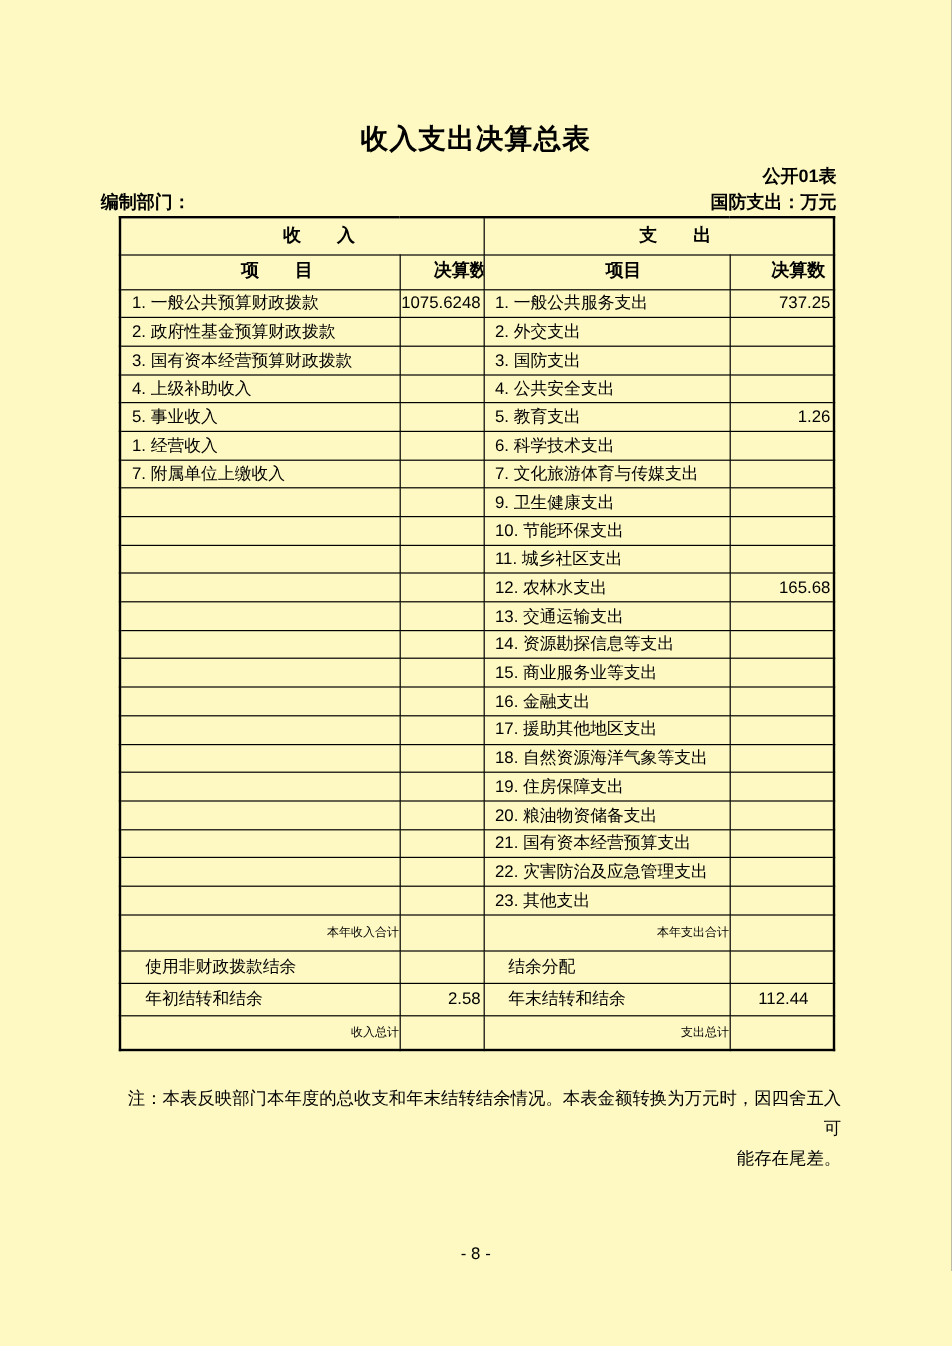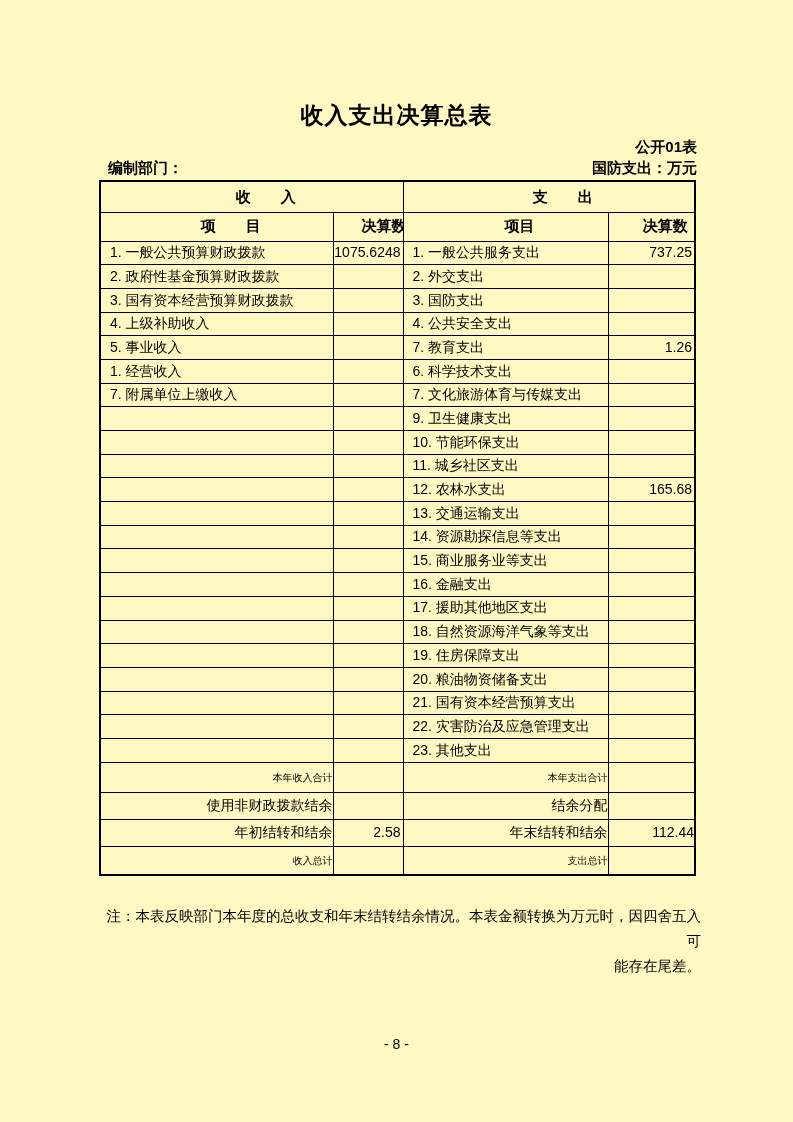--- a/index.html
+++ b/index.html
@@ -17,21 +17,21 @@
     text-align: center;
     font-size: 23px; font-weight: bold;
     letter-spacing: 1px;
   }
   .form-code {
     position: absolute; top: 138px; left: 100px; right: 96px;
     text-align: right;
     font-size: 15px; font-weight: bold;
   }
   .meta-row {
-    position: absolute; top: 159px; left: 108px; right: 96px;
+    position: absolute; top: 159px; left: 84px; right: 96px;
     display: flex; justify-content: space-between;
     font-size: 15px; font-weight: bold;
   }
   table.main {
     position: absolute; top: 180px; left: 99px;
     width: 597px;
     border-collapse: collapse;
     table-layout: fixed;
     font-size: 14px;
   }
@@ -46,22 +46,22 @@
   tr.hdr1 { height: 31px; }
   tr.hdr2 { height: 29px; }
   tr.hdr1 th, tr.hdr2 th { text-align: center; font-weight: bold; font-size: 15px; padding-left: 28px; }
   tr.data-row { height: 23.7px; }
   td.c-item { text-align: left; padding-left: 9px; }
   td.c-val  { text-align: right; padding-right: 2px; }
   tr.sum-row { height: 30px; }
   tr.sub-row { height: 27px; }
   tr.total-row { height: 29px; }
   td.c-center-bold { text-align: right; font-weight: bold; font-size: 10px; }
-  td.c-label-left { text-align: right; padding-left: 9px; }
-  td.c-val-bold-left { text-align: right; font-weight: bold; padding-left: 3px; }
+  td.c-label-left { text-align: left; padding-left: 20px; }
+  td.c-val-bold-left { text-align: center; font-weight: bold; padding-left: 3px; }
   .note {
     position: absolute; top: 904px; left: 100px; width: 601px;
     font-size: 14.5px; line-height: 25px;
     white-space: pre-line;
     text-align: right;
   }
   .page-number {
     position: absolute; top: 1036px; left: 0; right: 0;
     text-align: center; font-size: 14px;
   }
@@ -119,21 +119,21 @@
         </tr>
         <tr class="data-row">
           <td class="c-item">4. 上级补助收入</td>
           <td class="c-val"></td>
           <td class="c-item">4. 公共安全支出</td>
           <td class="c-val"></td>
         </tr>
         <tr class="data-row">
           <td class="c-item">5. 事业收入</td>
           <td class="c-val"></td>
-          <td class="c-item">7. 教育支出</td>
+          <td class="c-item">5. 教育支出</td>
           <td class="c-val">1.26</td>
         </tr>
         <tr class="data-row">
           <td class="c-item">1. 经营收入</td>
           <td class="c-val"></td>
           <td class="c-item">6. 科学技术支出</td>
           <td class="c-val"></td>
         </tr>
         <tr class="data-row">
           <td class="c-item">7. 附属单位上缴收入</td>

